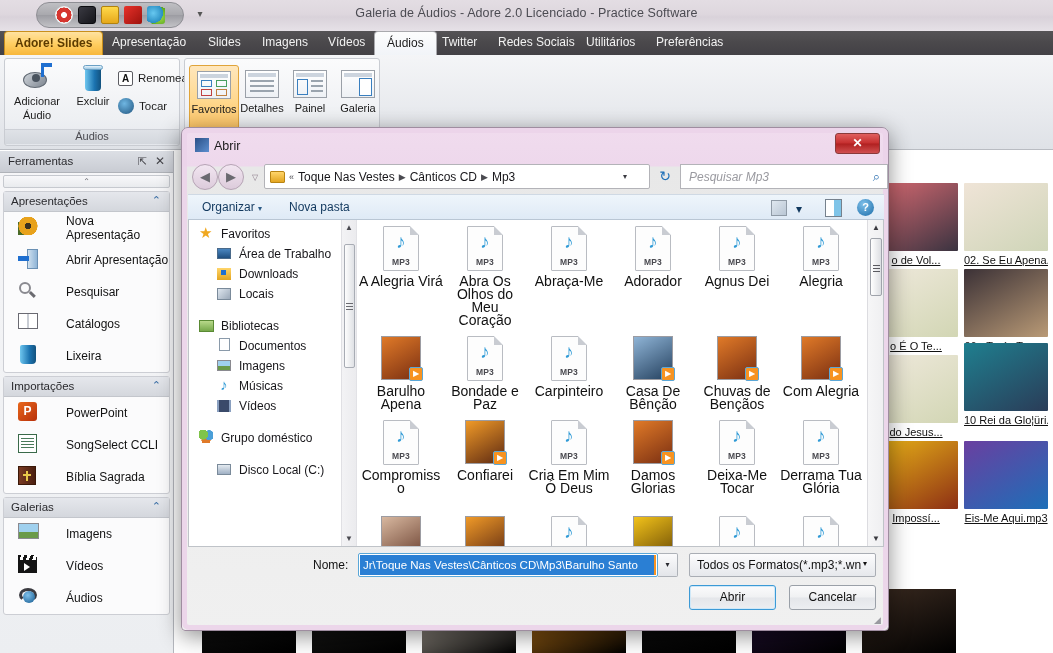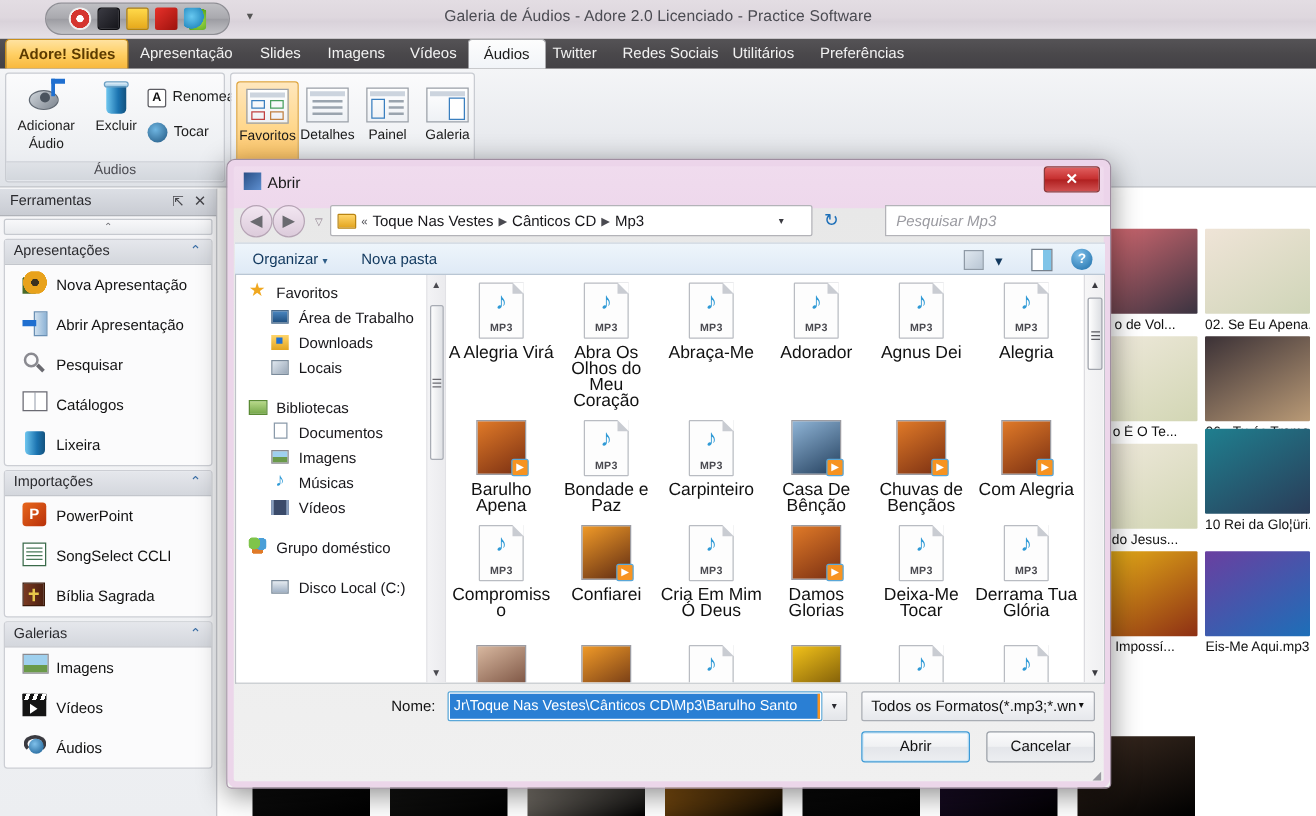--- a/index.html
+++ b/index.html
@@ -114,35 +114,35 @@
   .sec{
     margin:3px; border:1px solid #ccced4; border-radius:3px; background:#fbfbfc;
   }
   .sec-hd{
     height:20px; background:linear-gradient(to bottom,#e5e7ec,#d4d7dd);
     border-bottom:1px solid #c3c6cc; position:relative;
   }
   .sec-hd .t{ position:absolute; left:7px; top:3px; font-size:11.5px; color:#2a2a2e; }
   .sec-hd .chev{ position:absolute; right:8px; top:2px; font-size:11px; color:#3a6ea5; }
   .sec-item{
-    height:32px; display:flex; align-items:center; gap:5px; padding-left:14px;
+    height:32px; display:flex; align-items:center; gap:26px; padding-left:14px;
     font-size:12px; color:#121212;
   }
   .sec-item .ico{ width:22px; height:22px; flex:none; position:relative; }
 
   
   .gallery{
     position:absolute; left:174px; top:151px; width:879px; height:502px;
     background:#ffffff; overflow:hidden;
   }
   .gtile{ position:absolute; width:84px; }
   .gthumb{ width:84px; height:68px; border-radius:1px; }
   .gcap{
     font-size:11px; color:#111; text-align:center; margin-top:3px;
-    white-space:nowrap; overflow:hidden;
+    white-space:nowrap; overflow:hidden;text-decoration:underline;
   }
 
   
   .dlg{
     position:absolute; left:181px; top:127px; width:708px; height:504px;
     border:1px solid #9f8da0; border-radius:7px 7px 4px 4px;
     background:linear-gradient(to bottom,#f0dcee 0%,#eed8ec 38px,#e8e8e8 39px,#f0f0f0 100%);
     box-shadow:0 5px 22px rgba(0,0,0,.45);
     overflow:hidden;
   }
@@ -173,21 +173,21 @@
     display:flex; align-items:center; padding-left:5px; gap:4px; font-size:12px;
   }
   .crumb-sep{ color:#4a4a50; font-size:9px; }
   .crumb{ color:#17161a; }
   .crumb-chev{ position:absolute; right:22px; top:7px; font-size:8px; color:#3a3a40; }
   .refresh{
     position:absolute; left:468px; top:5px; width:18px; height:18px;
     color:#1d6fb8; font-size:14px; text-align:center; line-height:18px;
   }
   .searchbox{
-    position:absolute; left:520px; top:2px; width:208px; height:25px;
+    position:absolute; left:492px; top:2px; width:208px; height:25px;
     background:#fff; border:1px solid #b3b3b8; border-radius:0;
   }
   .searchbox .ph{
     position:absolute; left:8px; top:5px; font-size:12px; color:#9a9aa0; font-style:italic;
   }
   .searchbox .mag{ position:absolute; right:7px; top:4px; color:#2a6fb0; font-size:13px; }
 
   .cmdbar{
     position:absolute; left:6px; top:66px; width:696px; height:26px;
     background:linear-gradient(to bottom,#eef5fb,#dfeaf6);

